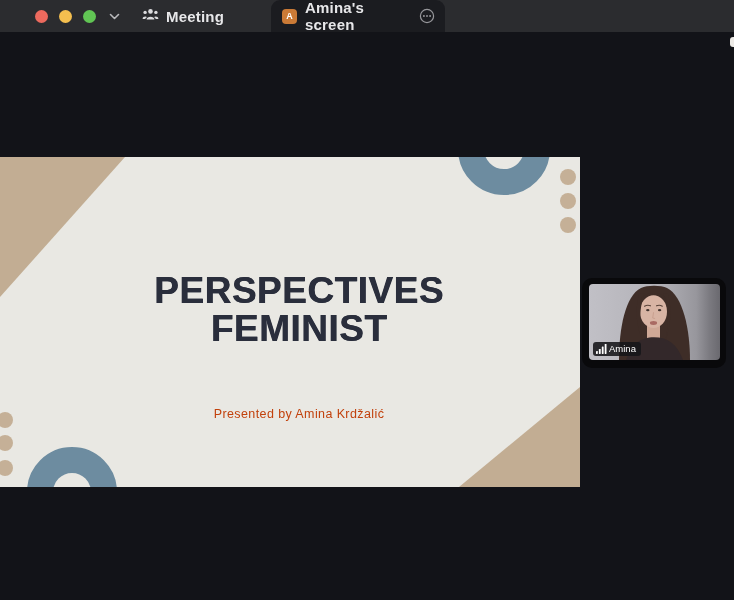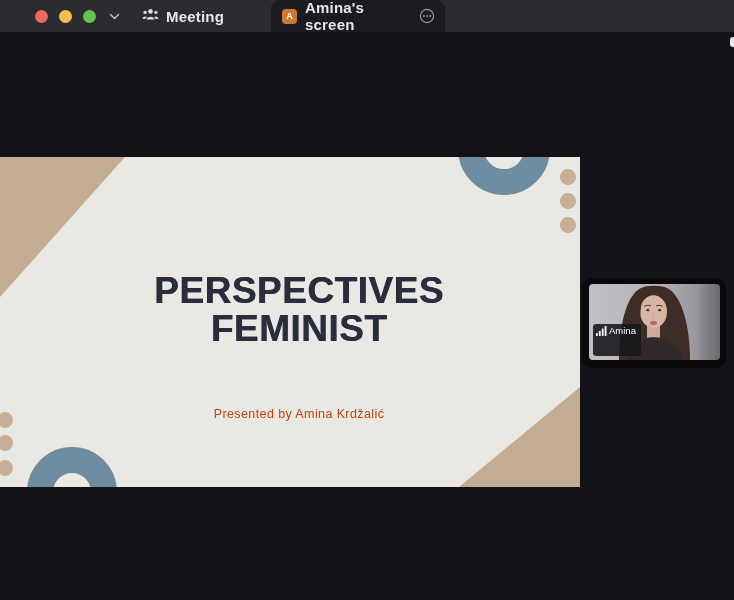--- a/index.html
+++ b/index.html
@@ -48,21 +48,21 @@
   .subtitle{position:absolute;left:0;top:250px;width:100%;text-align:center;
             padding-left:18px;box-sizing:border-box;
             font-size:12.5px;color:#c2410c;letter-spacing:.4px;}
 
   
   .webcam{position:absolute;left:582px;top:278px;width:144px;height:90px;background:#09090b;
           border-radius:10px;padding:6px 6px 8px 7px;box-sizing:border-box;}
   .video{width:100%;height:100%;border-radius:4px;overflow:hidden;position:relative;}
   .video svg{display:block;width:100%;height:100%;}
   .name-tag{position:absolute;left:4px;bottom:4px;display:flex;align-items:center;gap:2px;
-            background:rgba(22,22,25,.88);border-radius:3px;padding:2px 5px 20px 3px;}
+            background:rgba(22,22,25,.88);border-radius:3px;padding:2px 5px 2px 3px;}
   .name-text{color:#fff;font-size:9.5px;line-height:10px;}
 </style>
 </head>
 <body>
 
 <div id="app">
 
   <div class="titlebar">
     <div class="lights">
       <span class="light" style="background:#ec6a5e"></span>

